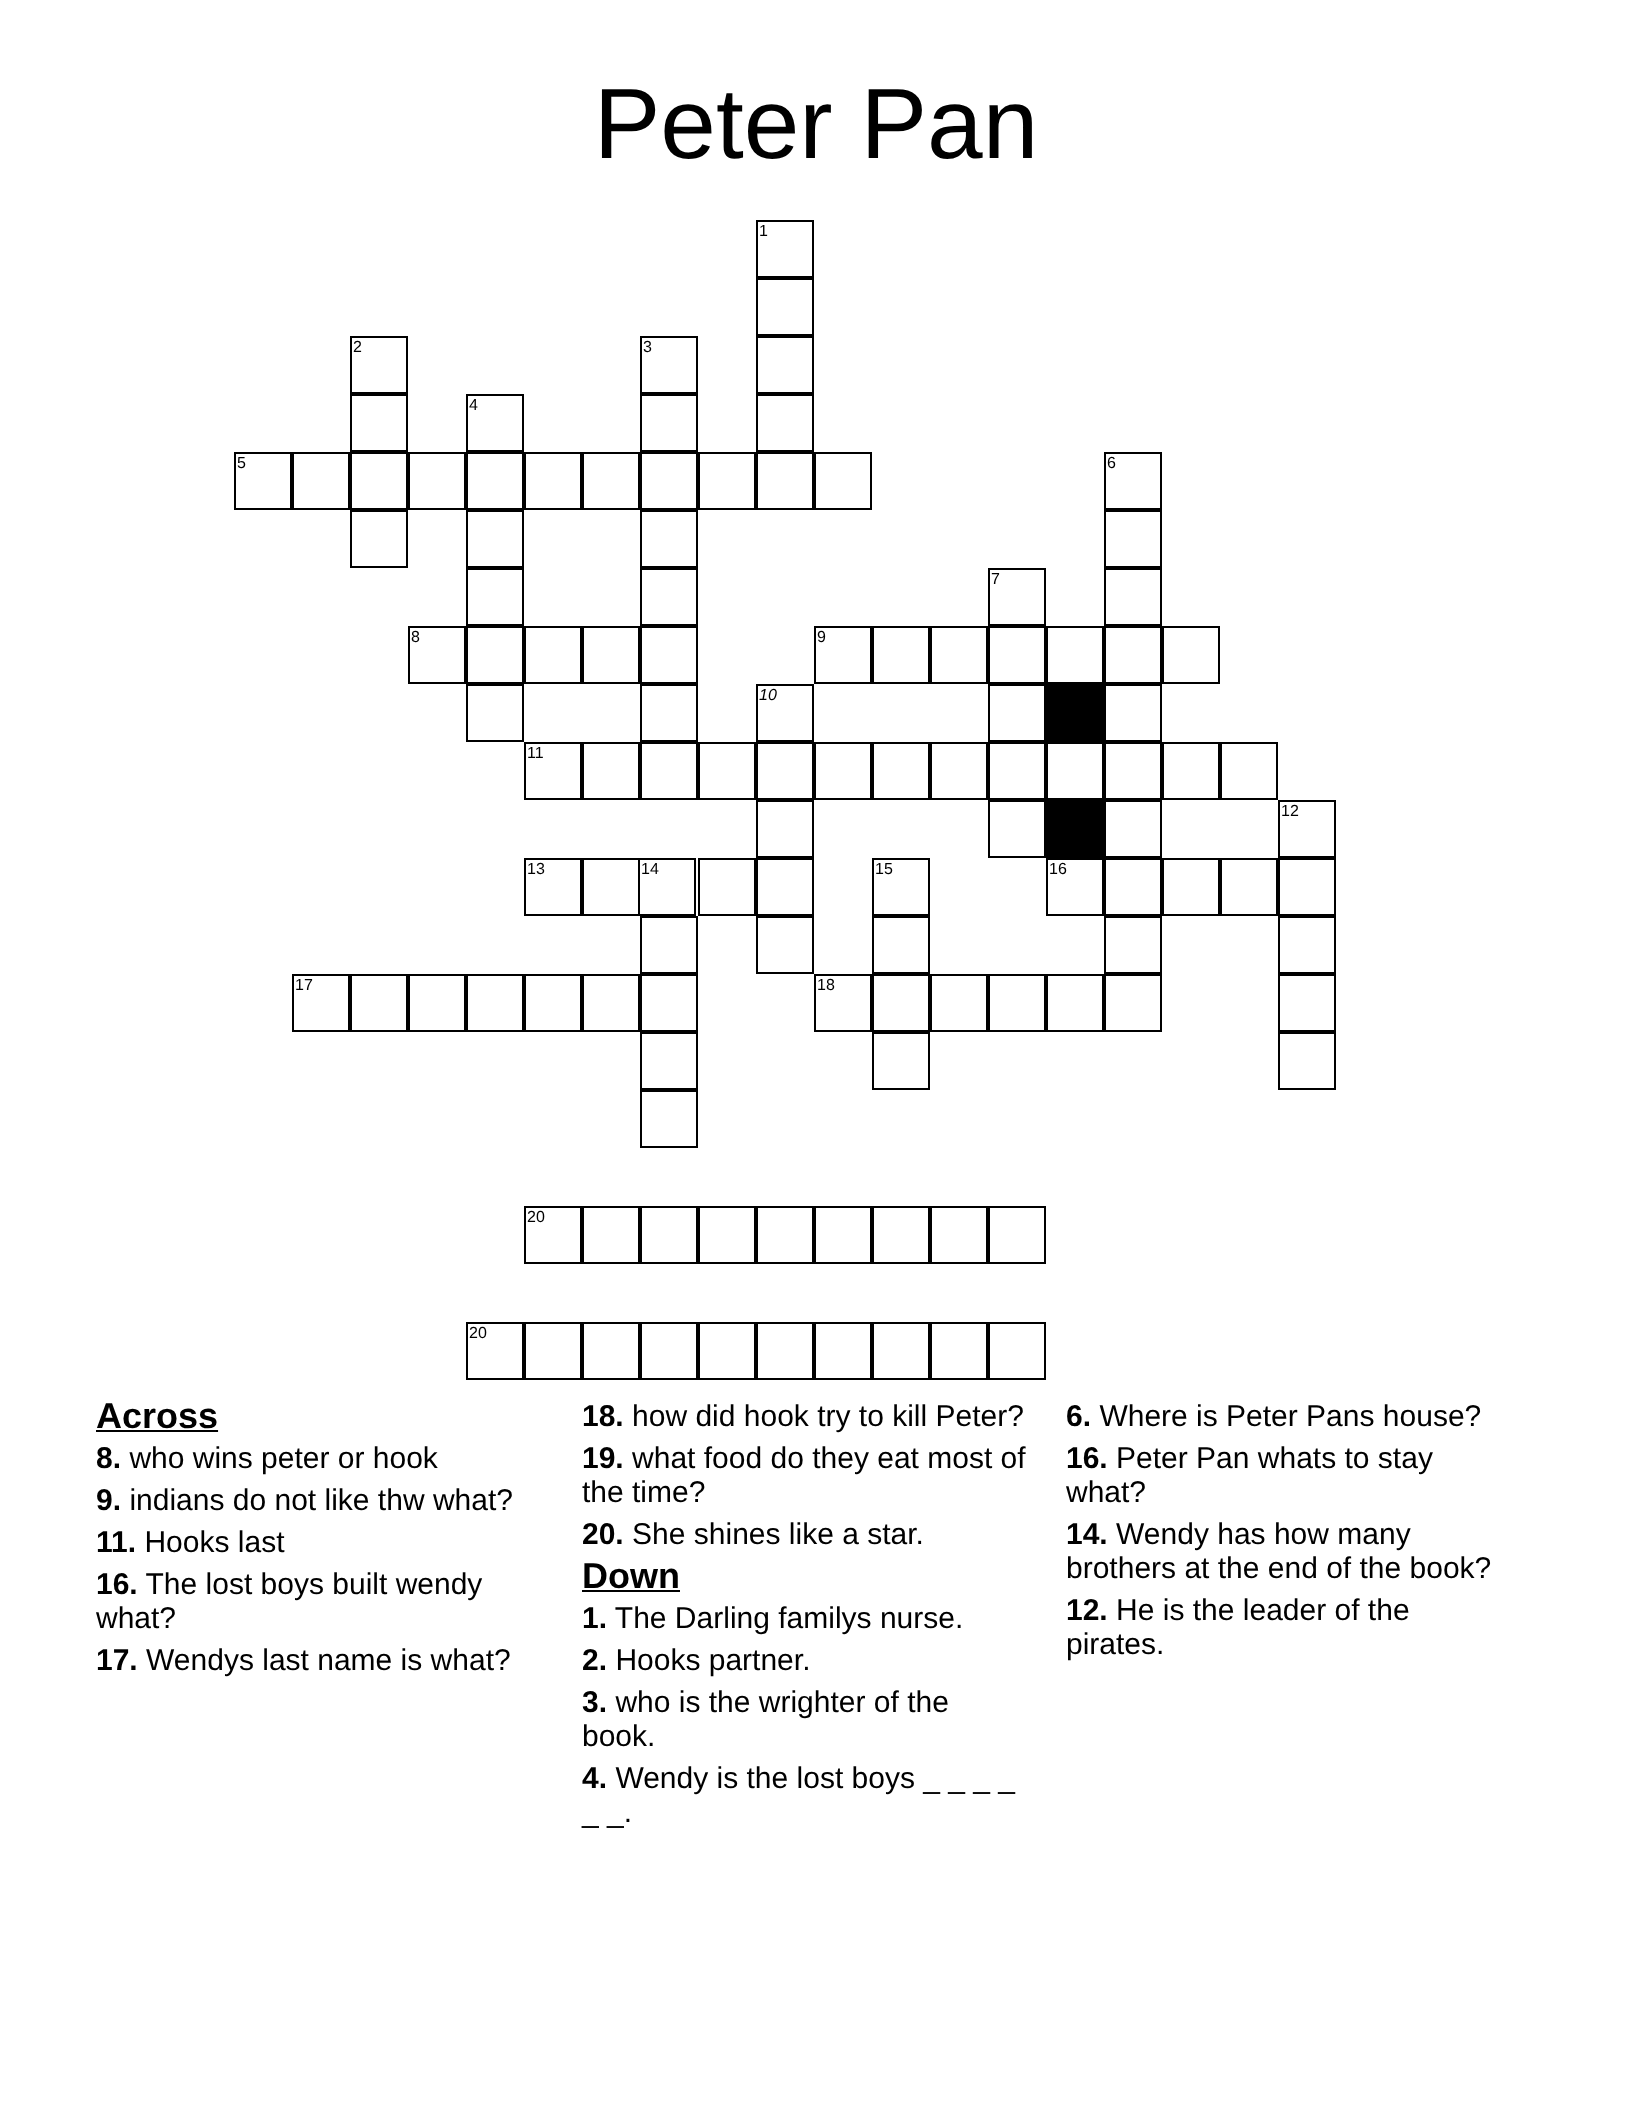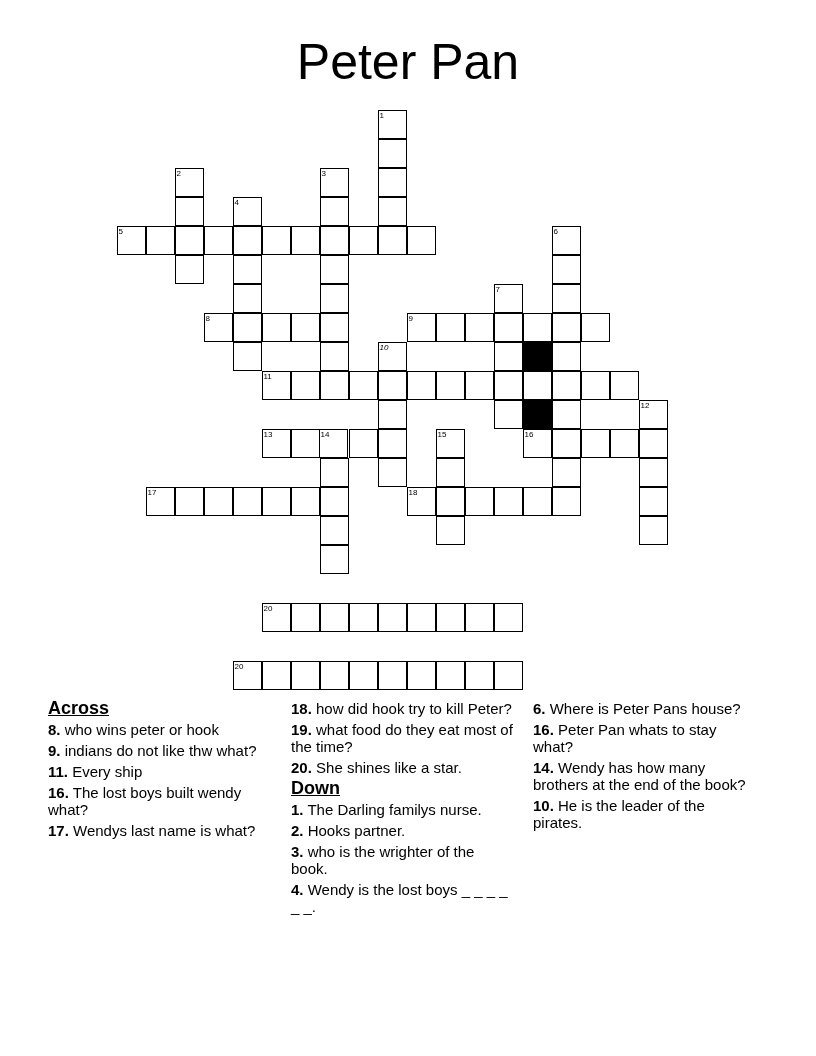--- a/index.html
+++ b/index.html
@@ -180,34 +180,34 @@
     <div class="cell" style="left: 465px; top: 661px;"></div>
     <div class="cell" style="left: 494px; top: 661px;"></div>
     <div class="cell black" style="left: 523px; top: 342px;"></div>
     <div class="cell black" style="left: 523px; top: 400px;"></div>
   </div>
 
 <div class="clues col1">
   <div class="heading">Across</div>
   <div class="clue"><b>8.</b> <span>who wins peter or hook</span></div>
   <div class="clue"><b>9.</b> <span>indians do not like thw what?</span></div>
-  <div class="clue"><b>11.</b> <span>Every ship</span></div>
+  <div class="clue"><b>11.</b> <span>Hooks last</span></div>
   <div class="clue"><b>16.</b> <span>The lost boys built wendy what?</span></div>
   <div class="clue"><b>17.</b> <span>Wendys last name is what?</span></div>
 </div>
 
 <div class="clues col2">
   <div class="clue"><b>18.</b> <span>how did hook try to kill Peter?</span></div>
   <div class="clue"><b>19.</b> <span>what food do they eat most of the time?</span></div>
   <div class="clue"><b>20.</b> <span>She shines like a star.</span></div>
   <div class="heading">Down</div>
   <div class="clue"><b>1.</b> <span>The Darling familys nurse.</span></div>
   <div class="clue"><b>2.</b> <span>Hooks partner.</span></div>
   <div class="clue"><b>3.</b> <span>who is the wrighter of the book.</span></div>
   <div class="clue"><b>4.</b> <span>Wendy is the lost boys _ _ _ _ _ _.</span></div>
 </div>
 
 <div class="clues col3">
   <div class="clue"><b>6.</b> <span>Where is Peter Pans house?</span></div>
   <div class="clue"><b>16.</b> <span>Peter Pan whats to stay what?</span></div>
   <div class="clue"><b>14.</b> <span>Wendy has how many brothers at the end of the book?</span></div>
-  <div class="clue"><b>10.</b> <span>He is the leader of the pirates.</span></div>
+  <div class="clue"><b>12.</b> <span>He is the leader of the pirates.</span></div>
 </div>
 
 </body></html>

